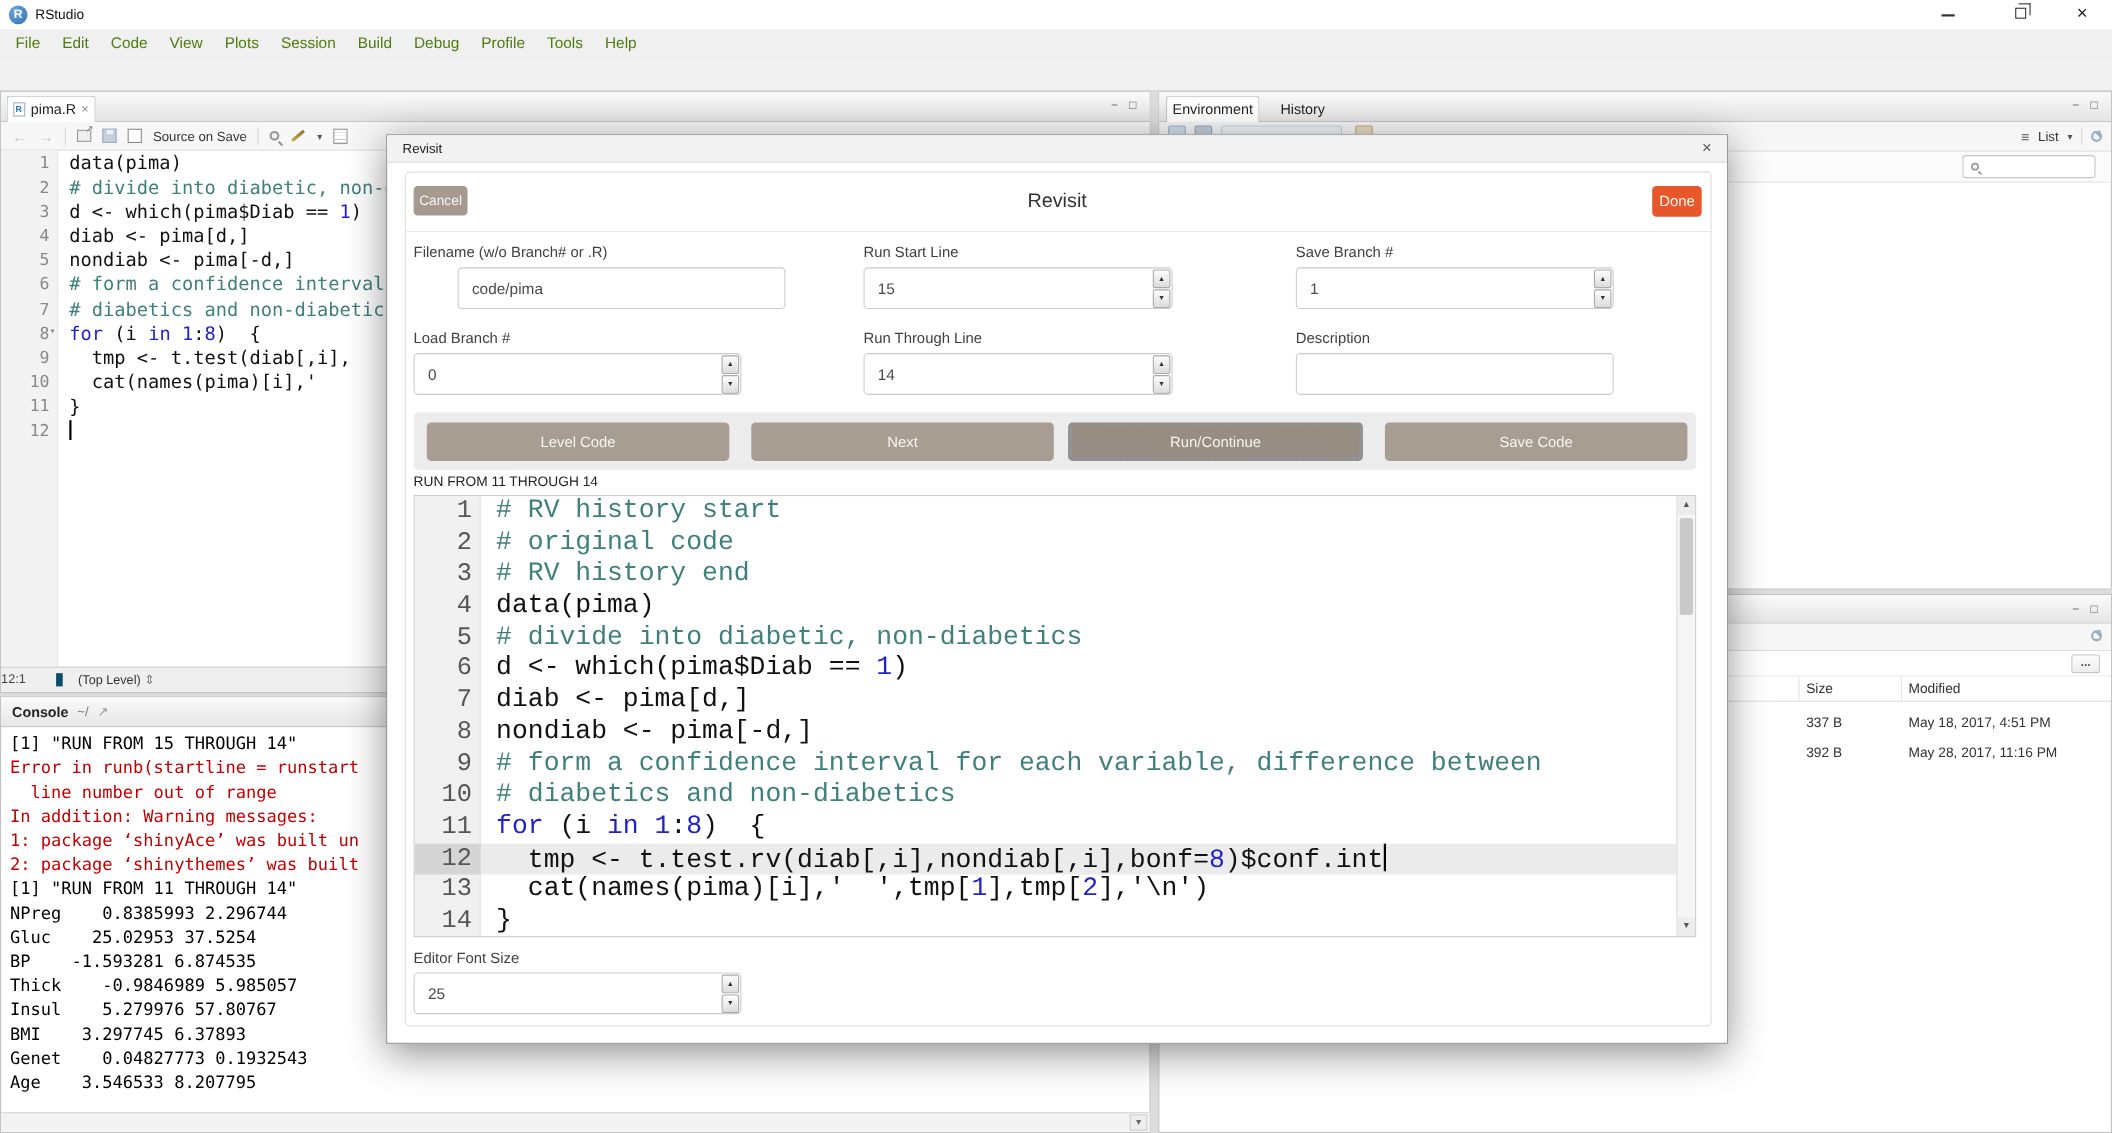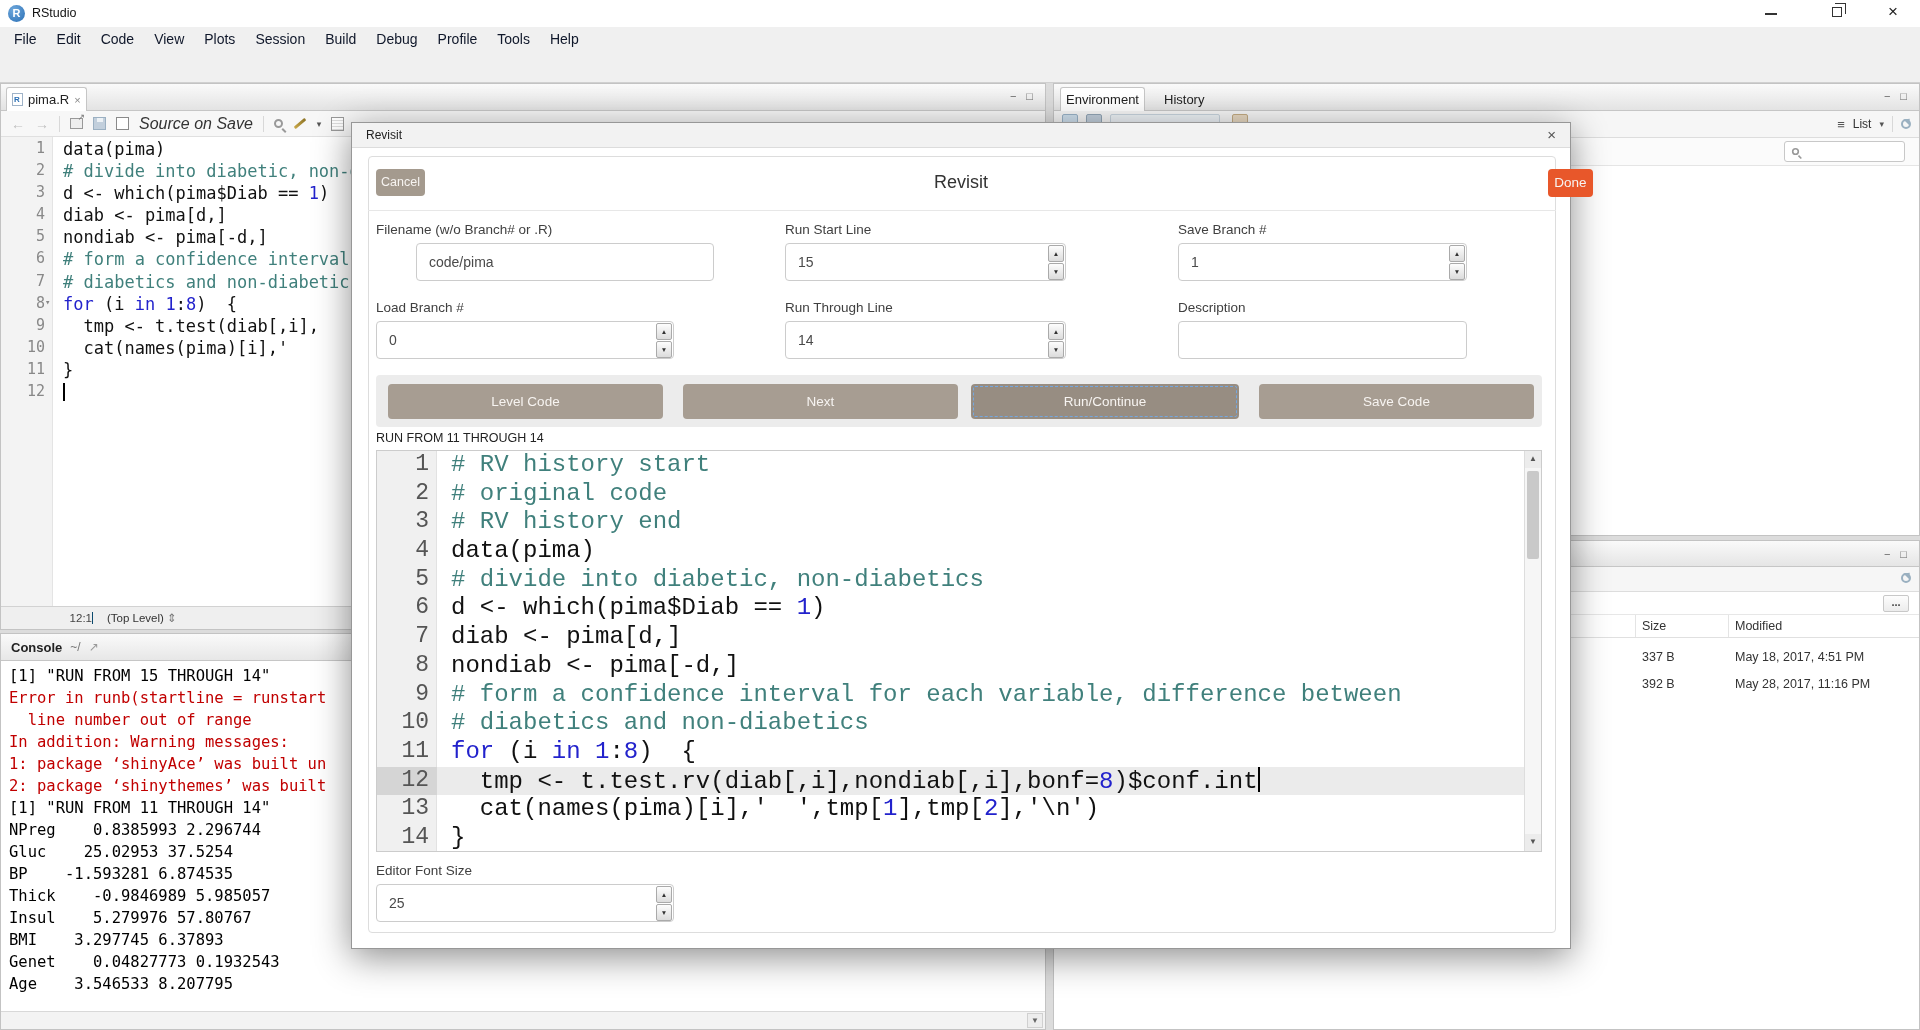--- a/index.html
+++ b/index.html
@@ -12,21 +12,21 @@
   .app-icon { position:absolute; left:8px; top:5px; width:17px; height:17px; border-radius:50%;
               background:radial-gradient(circle at 35% 30%, #6fa8dc, #2a6fb5); color:#fff; font-size:11px;
               font-weight:bold; text-align:center; line-height:17px; }
   .app-title { position:absolute; left:32px; top:6px; font-size:12.5px; color:#111; }
   .win-min { position:absolute; left:1765px; top:13px; width:12px; height:1.5px; background:#333; }
   .win-max { position:absolute; left:1832px; top:7px; width:10px; height:10px; border:1.2px solid #333; }
   .win-max::after { content:""; position:absolute; left:2px; top:-5px; width:10px; height:10px; border:1.2px solid #333; border-bottom:none; border-left:none; }
   .win-close { position:absolute; left:1888px; top:2px; font-size:17px; color:#222; font-weight:400; }
 
   .menubar { position:absolute; left:0; top:27px; width:1920px; height:25px; background:#f0f0f0; display:flex; align-items:center; padding-left:4px; }
-  .menu-item { font-size:14px; color:#0f172a; padding:0 10px; line-height:25px; }
+  .menu-item { font-size:14px; color:#4d7c0f; padding:0 10px; line-height:25px; }
 
   .toolbar { position:absolute; left:0; top:52px; width:1920px; height:31px; background:#f0f0f0; border-bottom:1px solid #d0d0d0; }
   .tb-icon { position:absolute; top:58px; }
   .i-newdoc { width:14px; height:17px; background:#fff; border:1px solid #8f8f8f; }
   .i-newdoc::after { content:""; position:absolute; left:-4px; bottom:-3px; width:8px; height:8px; border-radius:50%; background:#3d9a3d; }
   .i-folder { width:18px; height:13px; background:linear-gradient(#e8c06a,#c99b35); border:1px solid #a3802c; border-radius:2px; }
   .i-folder::before { content:""; position:absolute; left:0; top:-3px; width:8px; height:3px; background:#c99b35; border-radius:2px 2px 0 0; }
   .i-floppy { width:15px; height:15px; background:#b9c8d6; border:1px solid #93a6b6; }
   .i-floppy::after { content:""; position:absolute; left:3px; top:0; width:8px; height:5px; background:#e9eef3; }
   .i-print { width:17px; height:12px; background:#cfcfcf; border:1px solid #9a9a9a; border-radius:2px; top:62px; }
@@ -55,35 +55,35 @@
 
   
   .src-pane { left:0; top:83px; width:1046px; height:547px; }
   .src-toolbar { position:absolute; left:0; top:27px; right:0; height:26px; background:#f7f7f7; border-bottom:1px solid #e0e0e0; display:flex; align-items:center; gap:10px; padding-left:10px; }
   .nav-arrow { color:#c0c0c0; font-size:14px; font-weight:bold; }
   .i-popout { width:13px; height:11px; border:1px solid #999; background:#eee; position:relative; }
   .i-popout::after { content:"↗"; position:absolute; right:-3px; top:-7px; font-size:9px; color:#777; }
   .i-floppy-sm { width:13px; height:13px; background:#c2cfdc; border:1px solid #9bb0c2; position:relative; }
   .i-floppy-sm::after { content:""; position:absolute; left:3px; top:0; width:6px; height:4px; background:#edf2f6; }
   .checkbox { width:13px; height:13px; background:#fff; border:1px solid #8a8a8a; }
-  .sos-label { font-size:16px; color:#333;font-style:italic; }
+  .sos-label { font-size:12px; color:#333; }
   .vsep { width:1px; height:16px; background:#d8d8d8; }
   .i-mag { width:9px; height:9px; border:2px solid #999; border-radius:50%; position:relative; }
   .i-mag::after { content:""; position:absolute; left:7px; top:7px; width:2px; height:5px; background:#999; transform:rotate(-45deg); }
   .i-wand { width:14px; height:3px; background:linear-gradient(90deg,#caa84a,#8d7426); transform:rotate(-40deg); border-radius:1px; }
   .i-notebook { width:13px; height:14px; border:1px solid #999; background:repeating-linear-gradient(#fff, #fff 2px, #bbb 3px); }
 
   .gutter-col { position:absolute; left:0; top:53px; width:52px; bottom:23px; background:#f3f3f3; border-right:1px solid #e4e4e4; }
   .ed-code { position:absolute; left:0; top:55px; right:0; font-family:"DejaVu Sans Mono", monospace; font-size:17px; }
   .ed-row { height:22.1px; white-space:pre; position:relative; }
   .ed-row .gut { position:absolute; left:0; width:44px; text-align:right; color:#888; font-size:15px; }
   .ed-row .fold { position:absolute; left:44px; font-size:9px; color:#888; top:3px; }
   .ed-row .ctext { position:absolute; left:62px; color:#000; }
   .src-status { position:absolute; left:0; bottom:0; right:0; height:23px; background:#efefef; border-top:1px solid #d2d2d2; display:flex; align-items:center; font-size:11.5px; color:#444; }
-  .status-pos { width:92px; text-align:right; border-right:1px solid #0c4a6e; }
+  .status-pos { width:56px; text-align:left; border-right:6px solid #0c4a6e; }
   .status-scope { padding-left:14px; color:#333; }
 
   
   .console-pane { left:0; top:633px; width:1046px; height:397px; }
   .console-header { position:absolute; left:0; top:0; right:0; height:27px; background:linear-gradient(#fafafa,#e7e7e7); border-bottom:1px solid #c6c6c6; display:flex; align-items:center; gap:8px; padding-left:10px; }
   .console-title { font-size:13px; font-weight:bold; color:#222; }
   .console-path { font-size:12px; color:#777; }
   .console-pop { font-size:12px; color:#999; }
   .console-out { position:absolute; left:8px; top:31px; font-family:"DejaVu Sans Mono", monospace; font-size:15.5px; line-height:22px; white-space:pre; }
   .cline.out { color:#000; }
@@ -121,21 +121,21 @@
   .dialog { position:absolute; left:351px; top:122px; width:1220px; height:827px; background:#fff; border:1px solid #979797; box-shadow:0 8px 34px rgba(0,0,0,0.45); z-index:50; }
   .dlg-titlebar { position:absolute; left:0; top:0; right:0; height:25px; background:#f2f2f2; border-bottom:1px solid #dcdcdc; }
   .dlg-title { position:absolute; left:14px; top:5px; font-size:12px; color:#222; }
   .dlg-close { position:absolute; right:14px; top:3px; font-size:15px; color:#555; }
   .dlg-container { position:absolute; left:16px; top:33px; width:1188px; height:777px; border:1px solid #ddd; border-radius:4px; background:#fff; }
   .dlg-header-border { position:absolute; left:16px; top:87px; width:1188px; height:1px; background:#e7e7e7; }
 
   .btn { border-radius:4px; color:#f7f4f1; text-align:center; font-size:13.5px; }
   .btn-cancel { position:absolute; left:24px; top:46px; width:49px; height:27px; line-height:27px; background:#a49a8e; font-size:12.5px; }
   .dlg-heading { position:absolute; left:0; top:49px; width:100%; text-align:center; font-size:18px; color:#333; }
-  .btn-done { position:absolute; left:1196px; top:46px; width:45px; height:28px; line-height:28px; background:#e8572a; }
+  .btn-done { position:absolute; left:1150px; top:46px; width:45px; height:28px; line-height:28px; background:#e8572a; }
 
   .field-label { position:absolute; font-size:13.5px; color:#404040; }
   .dlg-input { position:absolute; height:38px; background:#fff; border:1px solid #ccc; border-radius:4px; font-size:14px; color:#4a4a4a; padding-left:12px; font-family:"Liberation Sans", sans-serif; }
   .spin { position:absolute; top:2px; bottom:2px; right:2px; width:16px; display:flex; flex-direction:column; gap:1px; }
   .spin-btn { flex:1; border:1px solid #aaa; border-radius:2px; background:linear-gradient(#fdfdfd,#dcdcdc); font-size:6.5px; color:#333; text-align:center; line-height:15px; }
 
   .btn-band { position:absolute; left:24px; top:252px; width:1166px; height:52px; background:#ececec; border-radius:4px; }
   .action-btn { position:absolute; top:9px; height:35px; line-height:35px; background:#a79d92; }
   .action-btn.focused { background:#978d82; outline:1px dashed #74a7e0; outline-offset:-3px; }
 

